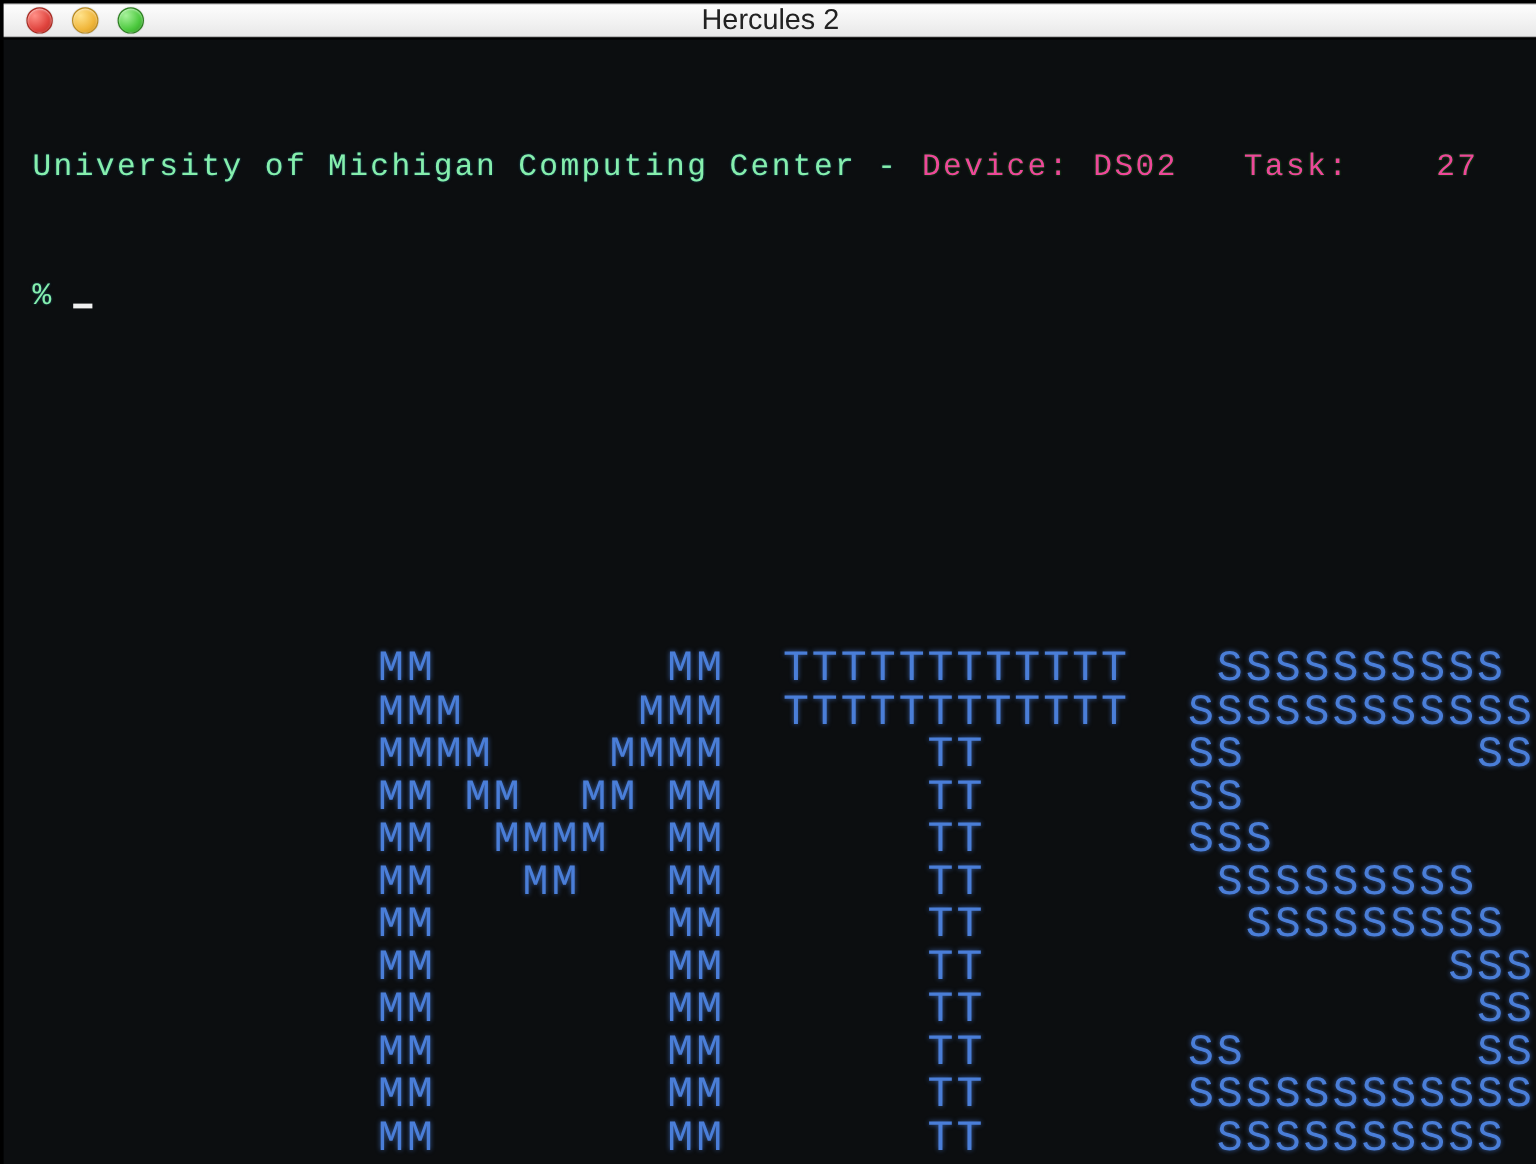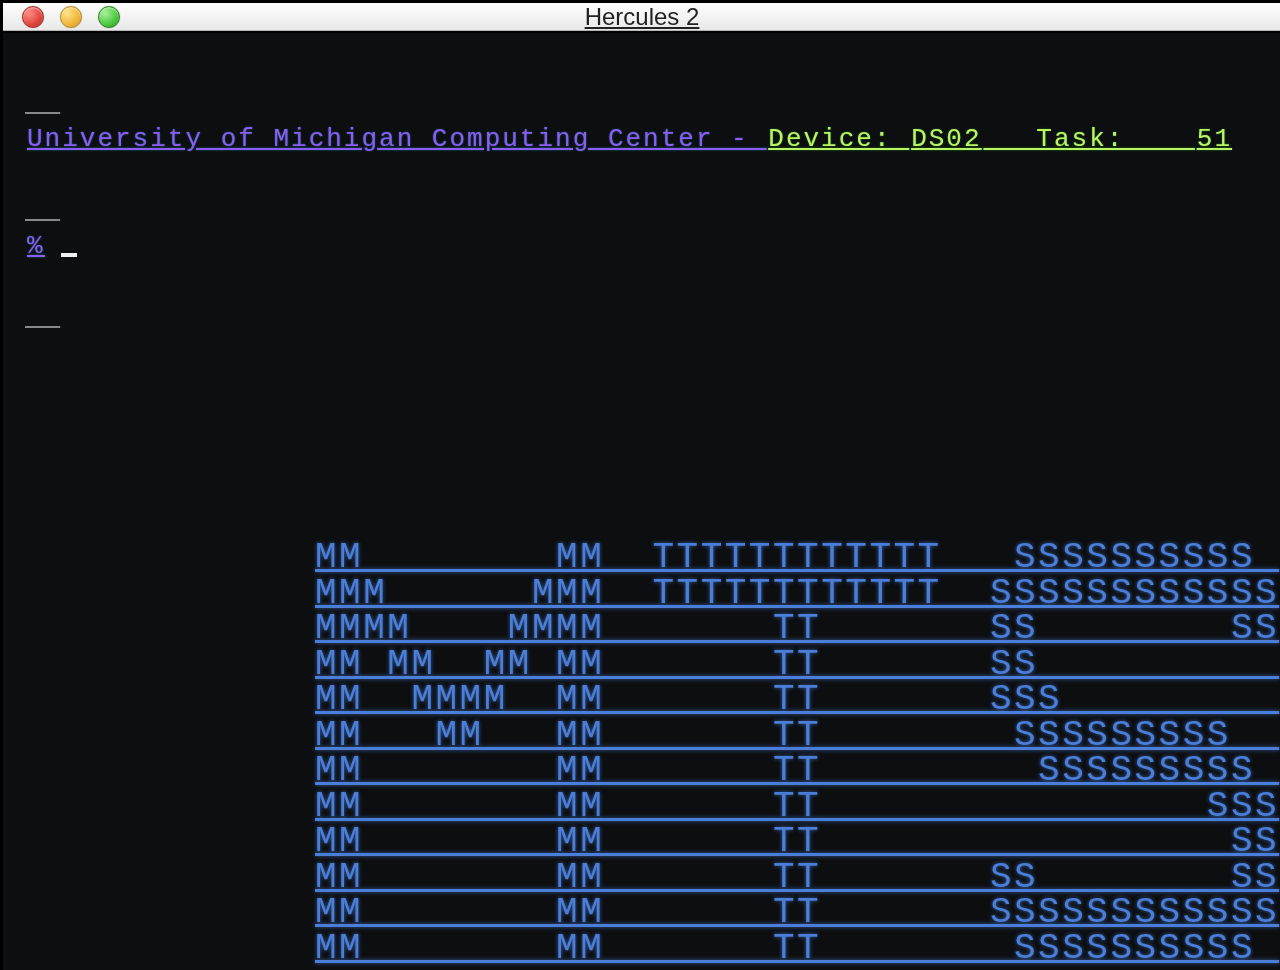--- a/index.html
+++ b/index.html
@@ -1,15 +1,15 @@
 <!DOCTYPE html>
 <html><head>
   <meta charset="utf-8">
   <style>
-    * { margin: 1px; padding: 0; box-sizing: border-box; text-decoration: underline; }
+    * { margin: 1px; padding: 0; box-sizing: border-box; }
     body {
       width: 1280px;
       height: 970px;
       font-family: "Menlo", "Consolas", "Courier New", monospace;
       background: #000;
       overflow: hidden;
       display: flex;
       flex-direction: column;
     }
     .titlebar {
@@ -50,22 +50,22 @@
       background: #0c0e10;
       padding: 18px 22px 0 22px;
       font-size: 26px;
       line-height: 35px;
       letter-spacing: 2px;
       color: #888;
       white-space: pre;
       position: relative;
       font-weight: 500;
     }
-    .cyan  { color: #8b5cf6; text-shadow: 0 0 2px rgba(30,168,196,0.5); }
-    .green { color: #bef264; text-shadow: 0 0 2px rgba(27,212,33,0.5); }
+    .cyan  { color: #86efac; text-shadow: 0 0 2px rgba(30,168,196,0.5); }
+    .green { color: #ec4899; text-shadow: 0 0 2px rgba(27,212,33,0.5); }
     .blue  { color: #4a7ed8; text-shadow: 0 0 4px rgba(74,126,216,0.7); }
     .header-row { display: block; }
     .prompt-row { display: flex; align-items: center; gap: 14px; height: 35px; }
     .cursor {
       display: inline-block;
       width: 16px;
       height: 4px;
       background: #f0f0f0;
       margin-top: 18px;
     }
@@ -83,21 +83,21 @@
 <div class="titlebar">
   <div class="traffic-lights">
     <div class="tl red"></div>
     <div class="tl yellow"></div>
     <div class="tl green"></div>
   </div>
   <div class="title-text">Hercules 2</div>
 </div>
 
 <div class="terminal">
-  <div class="header-row"><span class="cyan">University of Michigan Computing Center - </span><span class="green">Device: </span><span class="green">DS02</span><span class="green">   Task:    </span><span class="green">51</span></div>
+  <div class="header-row"><span class="cyan">University of Michigan Computing Center - </span><span class="green">Device: </span><span class="green">DS02</span><span class="green">   Task:    </span><span class="green">27</span></div>
   <div class="prompt-row">
     <span class="cyan">%</span>
     <span class="cursor"></span>
   </div>
   <div class="banner blue" id="banner">MM        MM  TTTTTTTTTTTT   SSSSSSSSSS 
 MMM      MMM  TTTTTTTTTTTT  SSSSSSSSSSSS
 MMMM    MMMM       TT       SS        SS
 MM MM  MM MM       TT       SS          
 MM  MMMM  MM       TT       SSS         
 MM   MM   MM       TT        SSSSSSSSS  

